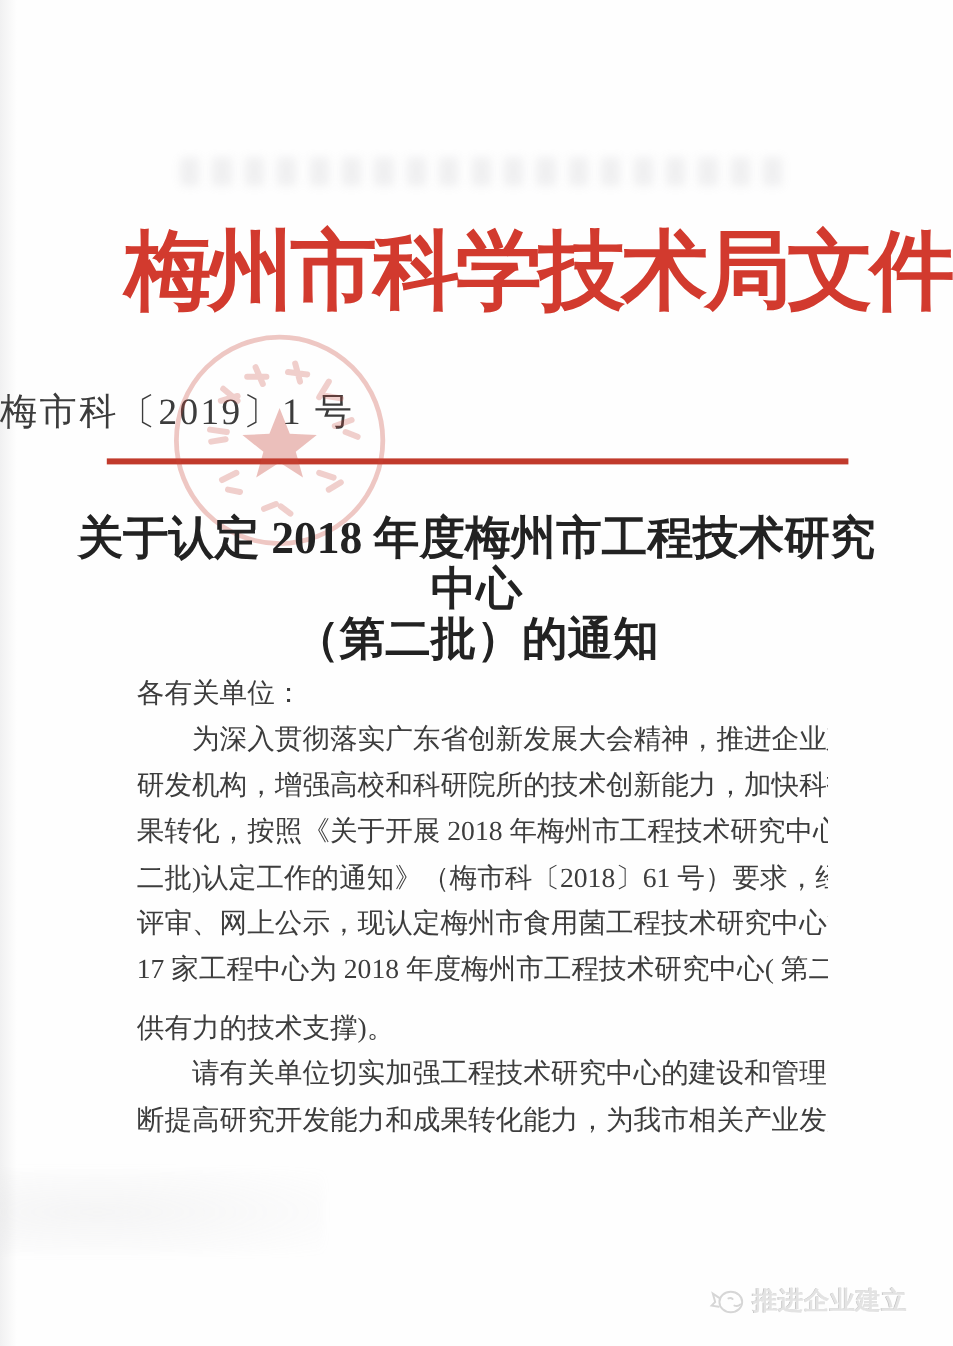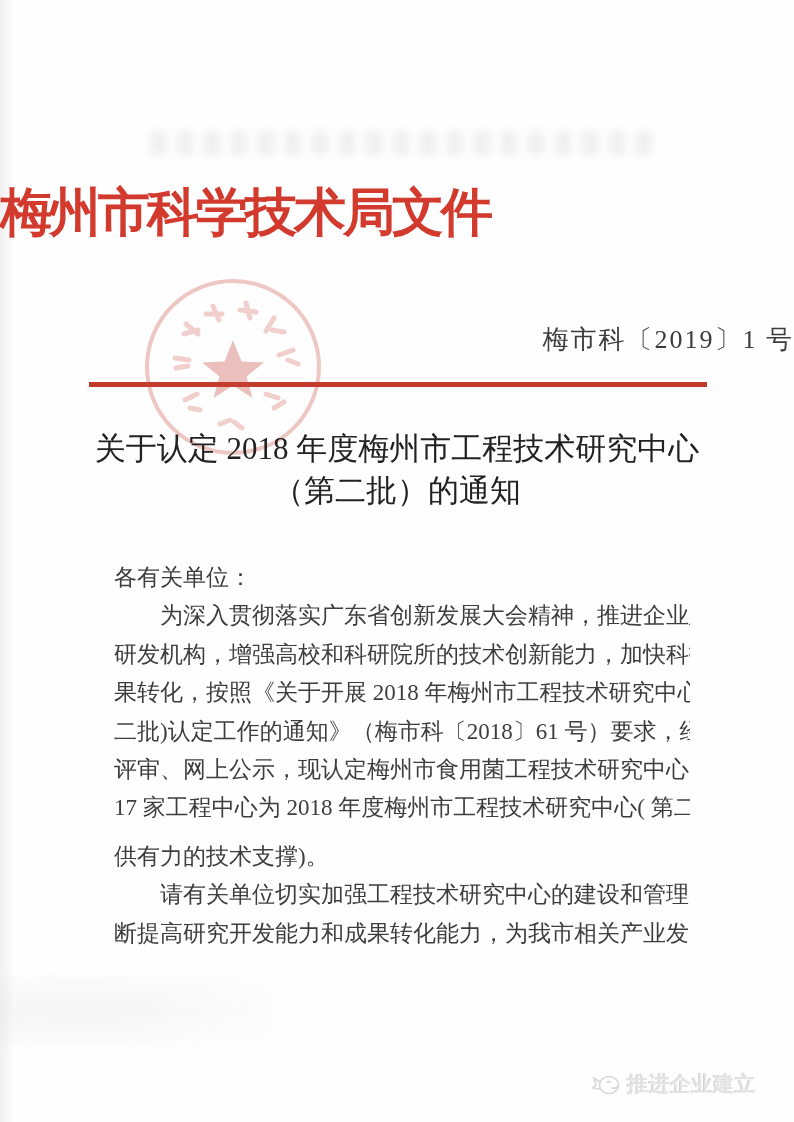--- a/index.html
+++ b/index.html
@@ -39,33 +39,33 @@
       rgba(175,175,182,0.40) 0px, rgba(175,175,182,0.40) 16px,
       rgba(255,255,255,0) 16px, rgba(255,255,255,0) 27px);
     filter: blur(4px);
     opacity: .45;
     border-radius: 4px;
   }
   .header-title {
     position: absolute;
     left: 0; top: 178px;
     width: 100%;
-    text-align: left;
-    font-size: 52px;
+    text-align: right;
+    font-size: 72px;
     font-weight: bold;
     letter-spacing: -3px;
     color: #d23a2e;
     white-space: nowrap;
   }
   .doc-number {
     position: absolute;
     left: 0; top: 322px;
     width: 100%;
-    text-align: right;
-    font-size: 26px;
+    text-align: left;
+    font-size: 31px;
     color: #3c3c3c;
     letter-spacing: 2px;
   }
   .red-rule {
     position: absolute;
     left: 89px; top: 382px;
     width: 618px; height: 5px;
     background: #c13a2c;
   }
   .seal {
@@ -73,22 +73,22 @@
     left: 138px; top: 272px;
     width: 190px; height: 190px;
     opacity: .85;
     pointer-events: none;
   }
   .doc-title {
     position: absolute;
     left: 60px; top: 428px;
     width: 674px;
     text-align: center;
-    font-size: 31px;
-    font-weight: normal;
+    font-size: 38px;
+    font-weight: bold;
     color: #222222;
     line-height: 42px;
   }
   .body-text {
     position: absolute;
     left: 114px; top: 549px;
     width: 576px;
     font-size: 23px;
     color: #3d3d3d;
     line-height: 38.4px;

